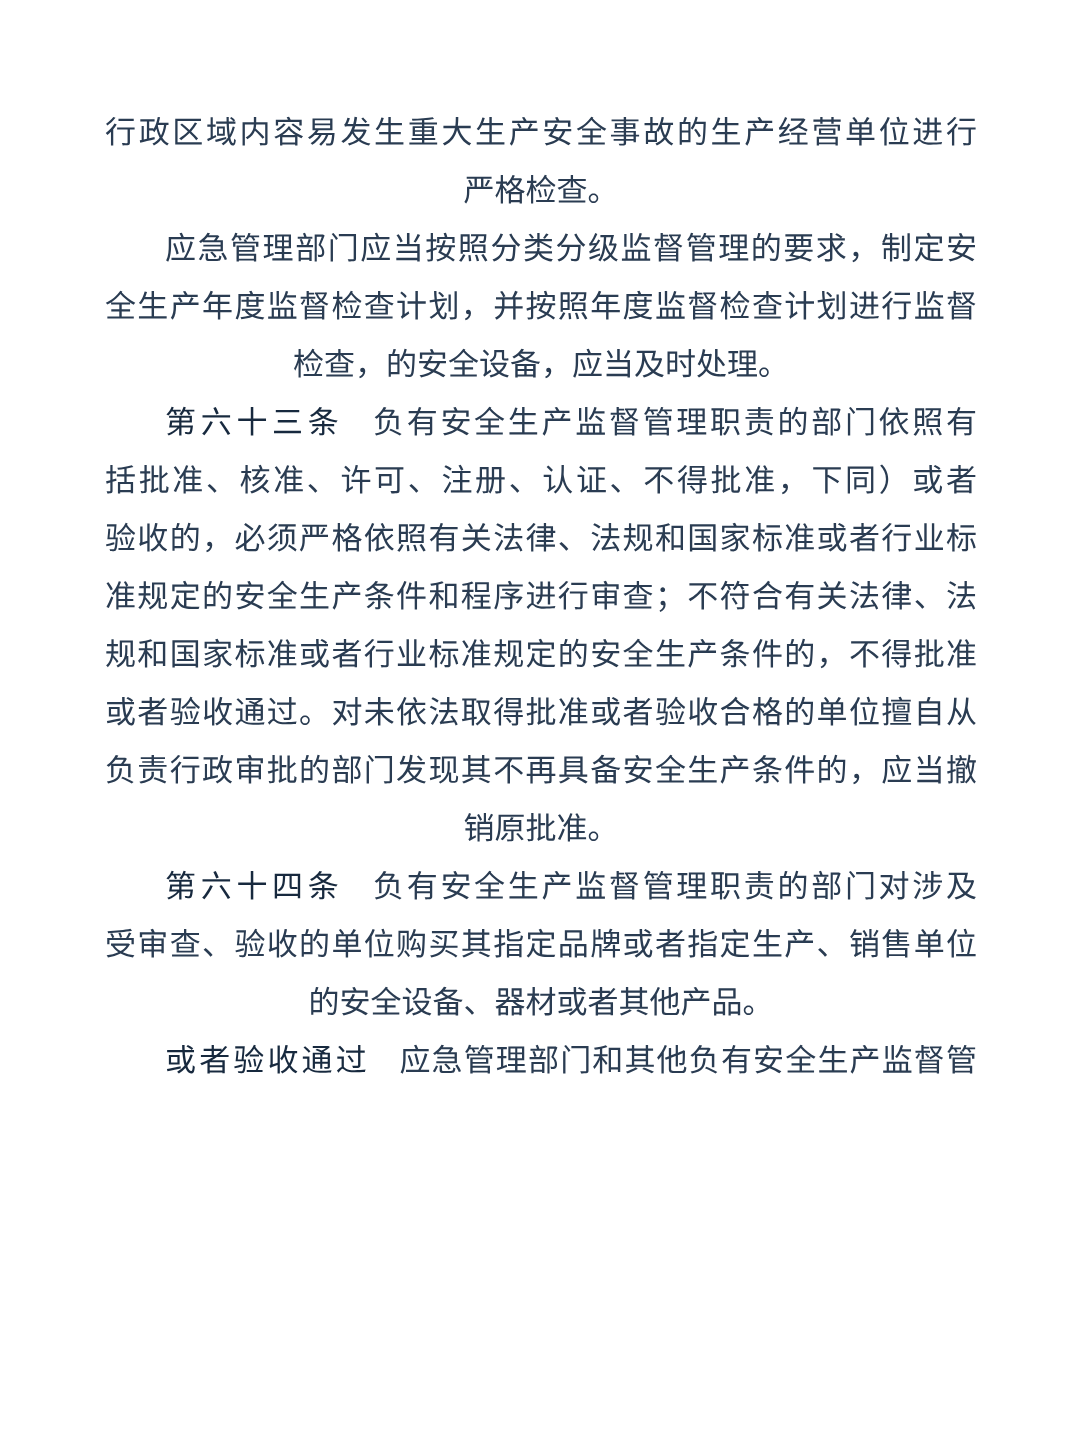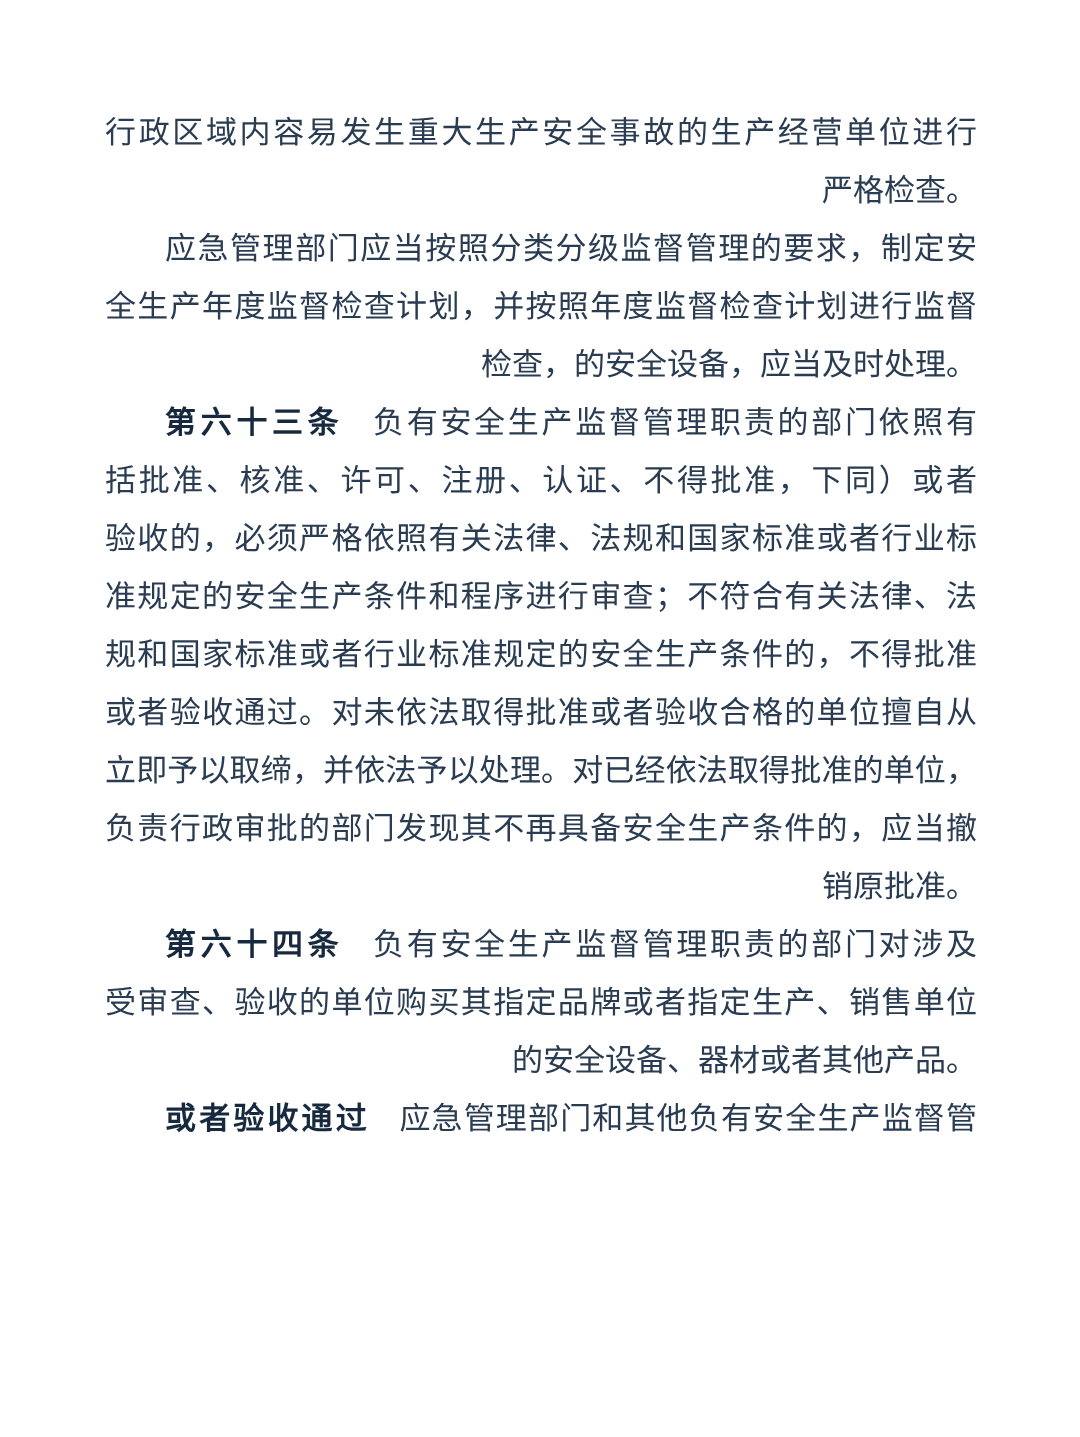--- a/index.html
+++ b/index.html
@@ -22,36 +22,36 @@
   }
   .textblock {
     width: 872px;
   }
   .line {
     font-size: 31px;
     line-height: 58px;
     height: 58px;
     white-space: nowrap;
     color: #2a3c52;
-    text-align: right;
+    text-align: center;
   }
   
   .line.fill {
     white-space: normal;
     text-align: justify;
     text-align-last: justify;
     text-justify: inter-character;
     word-break: break-all;
   }
   .line.indent {
     text-indent: 60px;
   }
   .article-no {
     font-family: "Liberation Sans", "DejaVu Sans", sans-serif;
-    font-weight: 700;
+    font-weight: 400;
     color: #17293e;
     margin-right: 0.95em;
     letter-spacing: 2px;
     text-indent: 0;
   }
   .line-text {
     color: inherit;
   }
 </style>
 </head>
@@ -63,21 +63,20 @@
       <div class="line"><span class="line-text">严格检查。</span></div>
       <div class="line fill indent"><span class="line-text">应急管理部门应当按照分类分级监督管理的要求，制定安</span></div>
       <div class="line fill"><span class="line-text">全生产年度监督检查计划，并按照年度监督检查计划进行监督</span></div>
       <div class="line"><span class="line-text">检查，的安全设备，应当及时处理。</span></div>
       <div class="line fill indent"><span class="article-no">第六十三条</span><span class="line-text">负有安全生产监督管理职责的部门依照有</span></div>
       <div class="line fill"><span class="line-text">括批准、核准、许可、注册、认证、不得批准，下同）或者</span></div>
       <div class="line fill"><span class="line-text">验收的，必须严格依照有关法律、法规和国家标准或者行业标</span></div>
       <div class="line fill"><span class="line-text">准规定的安全生产条件和程序进行审查；不符合有关法律、法</span></div>
       <div class="line fill"><span class="line-text">规和国家标准或者行业标准规定的安全生产条件的，不得批准</span></div>
       <div class="line fill"><span class="line-text">或者验收通过。对未依法取得批准或者验收合格的单位擅自从</span></div>
-      <div class="line fill"><span class="line-text">立即予以取缔，并依法予以处理。对已经依法取得批准的单位，</span></div>
       <div class="line fill"><span class="line-text">负责行政审批的部门发现其不再具备安全生产条件的，应当撤</span></div>
       <div class="line"><span class="line-text">销原批准。</span></div>
       <div class="line fill indent"><span class="article-no">第六十四条</span><span class="line-text">负有安全生产监督管理职责的部门对涉及</span></div>
       <div class="line fill"><span class="line-text">受审查、验收的单位购买其指定品牌或者指定生产、销售单位</span></div>
       <div class="line"><span class="line-text">的安全设备、器材或者其他产品。</span></div>
       <div class="line fill indent"><span class="article-no">或者验收通过</span><span class="line-text">应急管理部门和其他负有安全生产监督管</span></div>
     </div>
 </div>
 
 </body></html>

